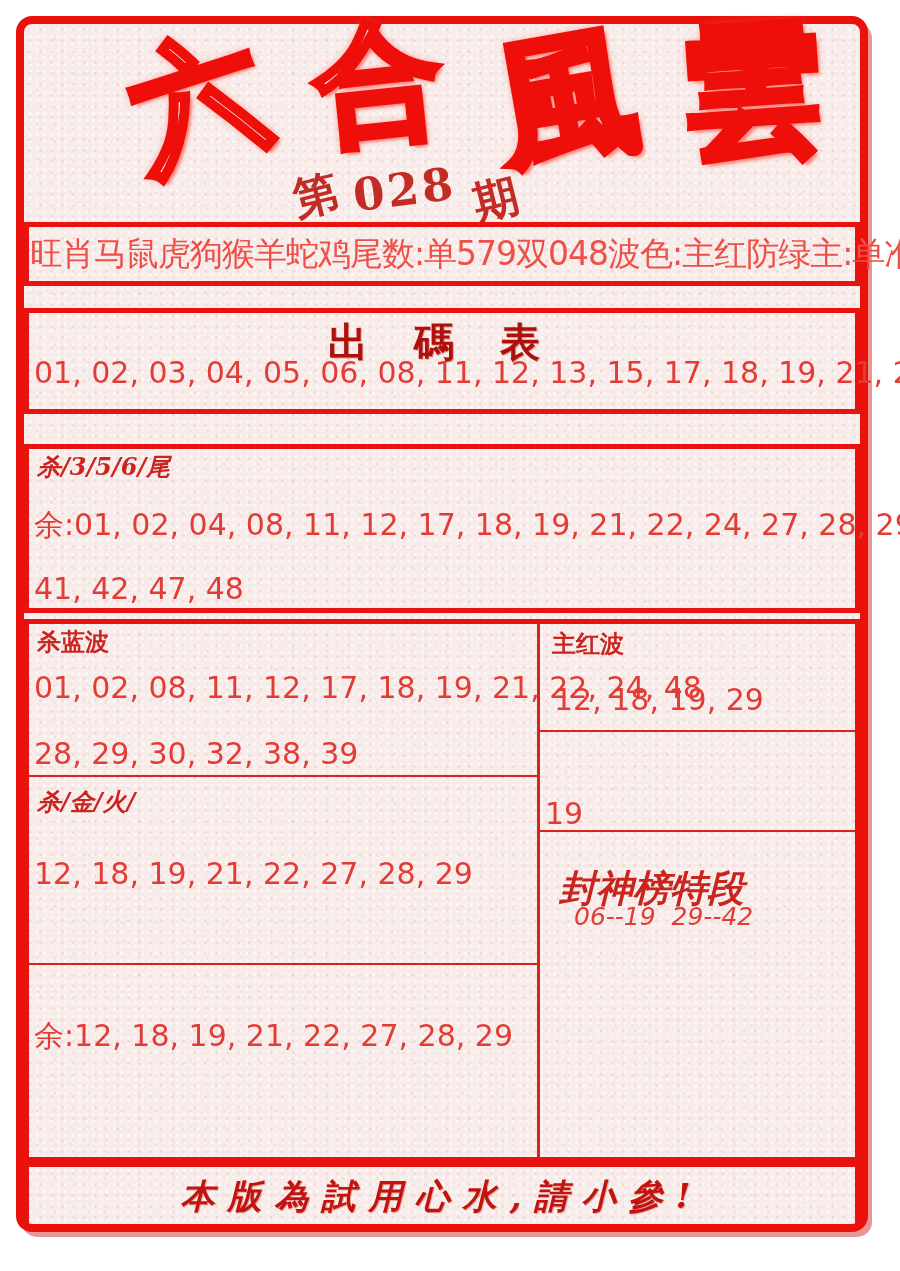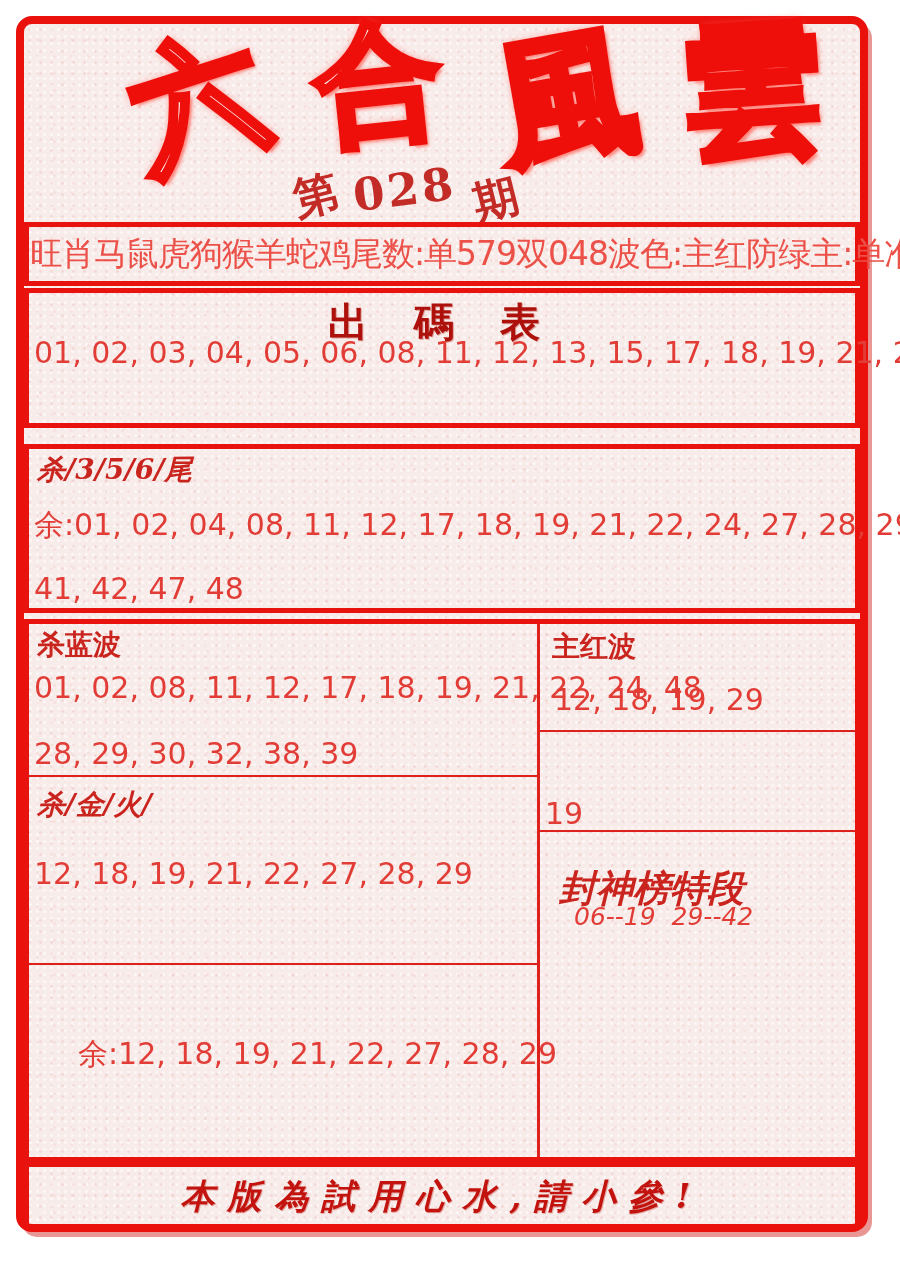--- a/index.html
+++ b/index.html
@@ -47,53 +47,53 @@
     font-size:27px; font-weight:bold; font-style:italic; color:#c0201b;
     text-shadow:1px 1px 0 rgba(255,180,170,.8);
   }
   
   .box { position:absolute; left:0; width:836px; border:5px solid #e8120e; }
   .box-zodiac { top:198px; height:64px; }
   .zodiac-text {
     position:absolute; left:1px; top:50%; transform:translateY(-50%);
     width:100%; white-space:nowrap; font-size:33px; letter-spacing:-1px; color:#ec5149;
   }
-  .box-chuma { top:264px; height:140px; }
+  .box-chuma { top:284px; height:106px; }
   .brush-title {
     margin-top:2px; text-align:center;
     font-family:"DejaVu Serif", serif; font-weight:bold; font-size:40px;
     letter-spacing:16px; color:#ae110c;
     text-shadow:1px 1px 0 rgba(170,20,10,.35);
   }
   .numline { font-size:30px; color:#e23c36; white-space:nowrap; letter-spacing:0; }
   .box-chuma .nl1 { position:absolute; left:5px; top:42px; }
   .box-chuma .nl2 { position:absolute; left:5px; top:100px; }
   .sec-h {
     font-family:"DejaVu Serif", serif; font-weight:bold; font-style:italic;
-    font-size:28px; color:#ca241f;
+    font-size:24px; color:#ca241f;
   }
   .box-shawei { top:420px; height:169px; }
   .box-shawei .sw-h  { position:absolute; left:8px; top:2px; }
   .box-shawei .sw-n1 { position:absolute; left:5px; top:56px; }
   .box-shawei .sw-n2 { position:absolute; left:5px; top:122px; }
   
   .box-twocol { top:595px; height:543px; }
   .vdiv { position:absolute; left:508px; top:0; width:3px; height:100%; background:#dd221d; }
   .hl { position:absolute; height:2px; background:#dd221d; }
   .hl-l1 { left:0; top:151px; width:508px; }
   .hl-l2 { left:0; top:339px; width:508px; }
   .hl-r1 { left:511px; top:106px; right:0; }
   .hl-r2 { left:511px; top:206px; right:0; }
   .l-h1 { position:absolute; left:8px;  top:2px;   font-style:normal;text-align:right; }
   .l-n1 { position:absolute; left:5px;  top:46px; }
   .l-n2 { position:absolute; left:5px;  top:112px; }
   .l-h2 { position:absolute; left:8px;  top:162px; }
   .l-n3 { position:absolute; left:5px;  top:232px; }
   .l-h3 { position:absolute; left:8px;  top:356px; }
-  .l-n4 { position:absolute; left:5px;  top:410px;margin-left:44px; }
+  .l-n4 { position:absolute; left:5px;  top:392px; }
   .r-h1 { position:absolute; left:523px; top:4px; font-style:normal; }
   .r-n1 { position:absolute; left:525px; top:58px; }
   .r-19 { position:absolute; left:516px; top:172px; }
   .r-h2 { position:absolute; left:530px; top:240px; font-size:37px; }
   .r-rg { position:absolute; left:545px; top:278px; font-size:25px; font-style:italic; white-space:pre; }
   
   .box-footer { top:1138px; height:62px; border-bottom:none; }
   .footer-text {
     position:absolute; left:0; top:7px; width:100%; text-align:center;
     font-family:"DejaVu Serif", serif; font-weight:bold; font-style:italic;

